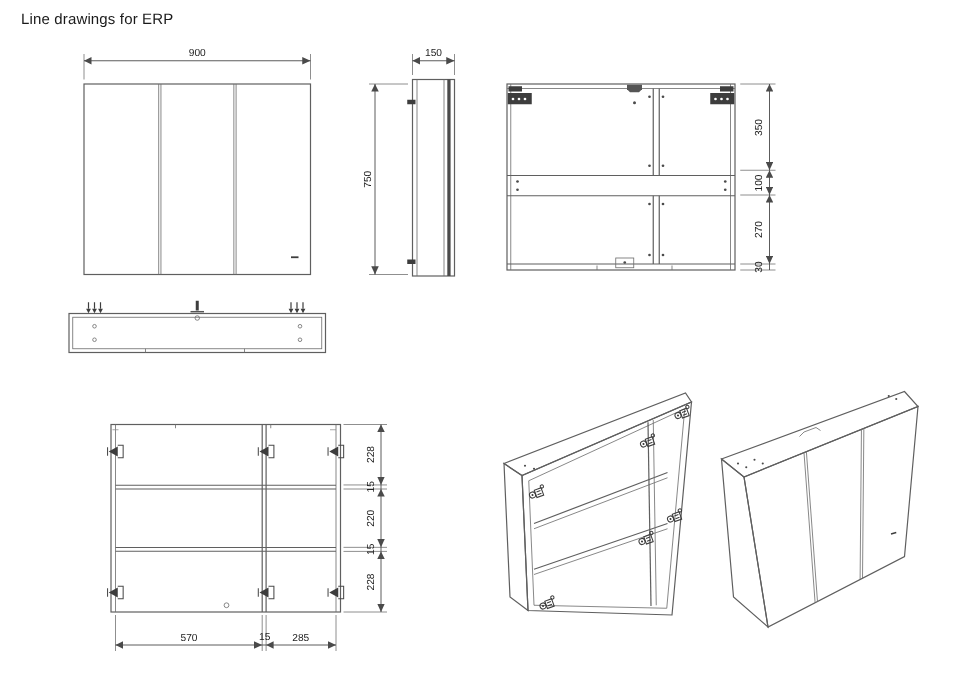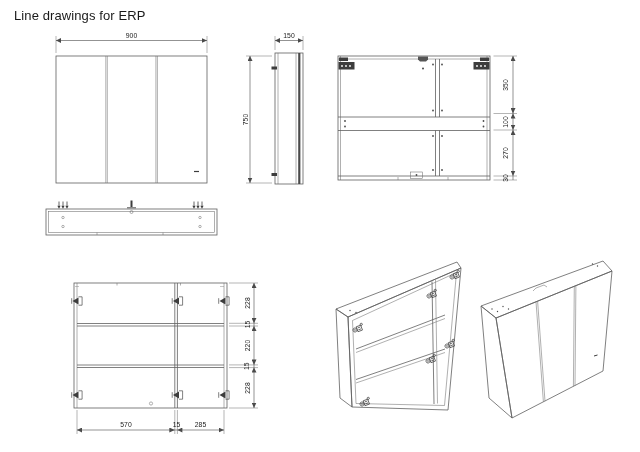--- a/index.html
+++ b/index.html
@@ -1,18 +1,18 @@
 <!DOCTYPE html>
 <html><head>
 <meta charset="utf-8">
 <style>
   html,body{margin:0;padding:0;background:#ffffff;}
   #stage{position:relative;width:640px;height:452px;background:#ffffff;overflow:hidden;
          font-family:"Liberation Sans",sans-serif;}
-  #title{position:absolute;left:14px;top:8px;font-size:13px;color:#1a1a1a;letter-spacing:.1px;}
+  #title{position:absolute;left:14px;top:8px;font-size:10px;color:#1a1a1a;letter-spacing:.1px;}
   svg{position:absolute;left:0;top:0;}
   .ln{stroke:#5f5f5f;stroke-width:0.8;fill:none;}
   .lnt{stroke:#6e6e6e;stroke-width:0.55;fill:none;}
   .dim{stroke:#4a4a4a;stroke-width:0.6;fill:none;}
   .ext{stroke:#6a6a6a;stroke-width:0.5;fill:none;}
   .dtx{font-size:6.8px;fill:#222222;font-family:"Liberation Sans",sans-serif;}
   .fillDark{fill:#3d3d3d;stroke:none;}
   .hwg{stroke:#3d3d3d;stroke-width:0.7;fill:none;}
   .dot{fill:#4a4a4a;stroke:none;}
   .wdot{fill:#ffffff;stroke:none;}

